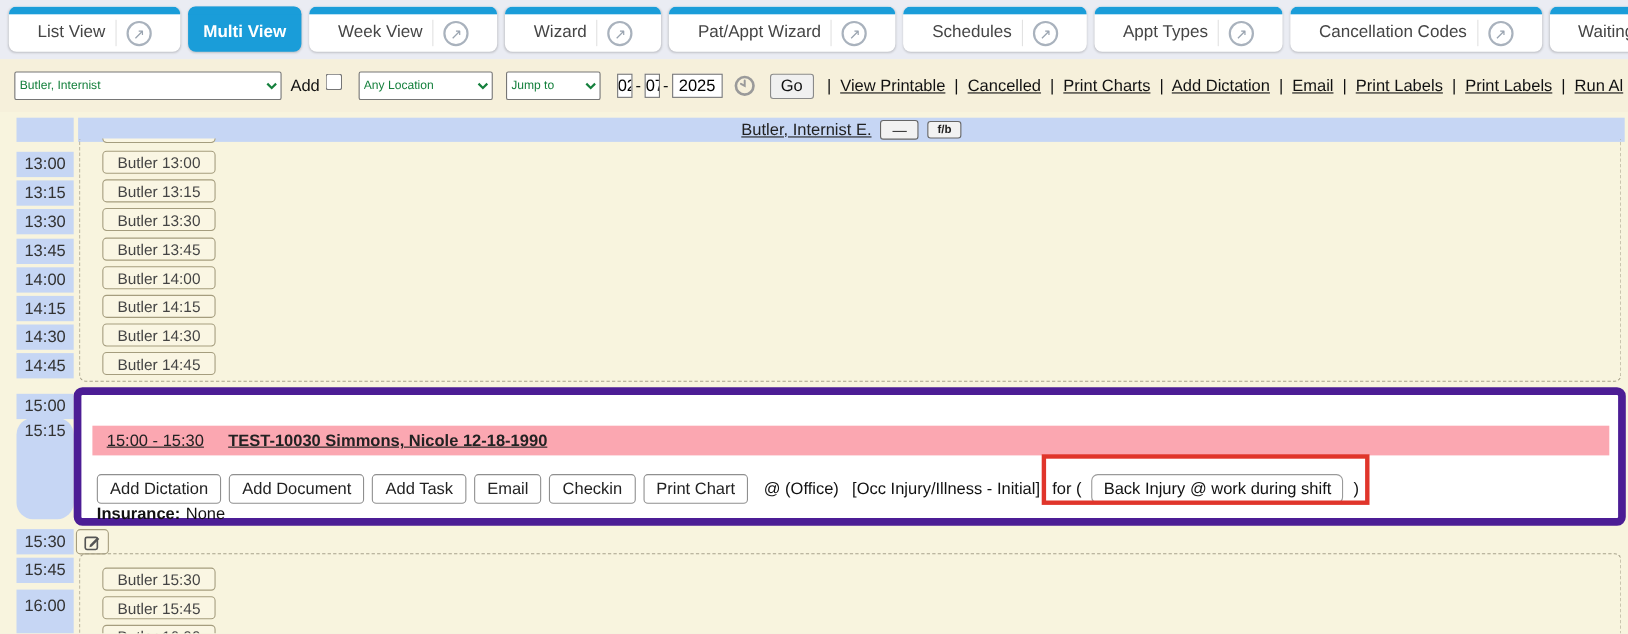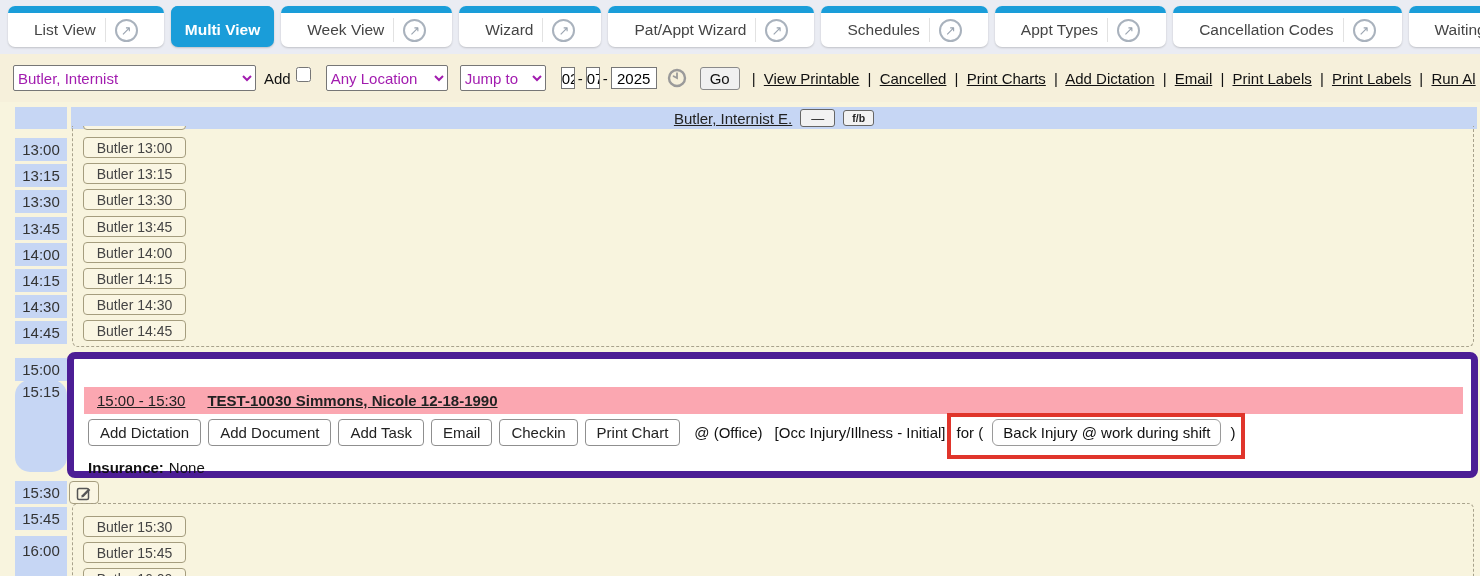--- a/index.html
+++ b/index.html
@@ -33,22 +33,22 @@
   .tab.active .tab-strip { background:#1a9dd9; }
   .tab.active .tab-body { padding:0 14px; }
   .tab.active .tab-label { color:#fff; font-weight:bold; }
 
   
   .toolbar {
     height:48px; background:#f6f0db; display:flex; align-items:center;
     padding-left:13px; font-size:15px; color:#111; white-space:nowrap;
   }
   select {
-    height:26px; font-size:15px; font-family:inherit;
-    border:1px solid #767676; background:#fff; border-radius:2px; color:#a21caf;
+    height:26px; font-size:11px; font-family:inherit;
+    border:1px solid #767676; background:#fff; border-radius:2px; color:#15803d;
   }
   .provider-select { width:243px; }
   .add-label { margin-left:8px; }
   .add-check { margin:0 0 8px 5px; width:15px; height:15px; }
   .location-select { width:122px; margin-left:15px; }
   .jump-select { width:86px; margin-left:12px; }
   .date-group { margin-left:15px; display:flex; align-items:center; gap:3px; }
   input.datebox {
     height:22px; border:1px solid #767676; font-size:15px; font-family:inherit;
     text-align:center; padding:0; background:#fff;
@@ -89,21 +89,21 @@
   .t10{top:379px}.t11{top:405px}
   .t12{top:434px; height:42px; align-items:flex-start; padding-top:6px;}
 
   .dashed-section {
     position:absolute; left:72px; width:1402px;
     border:1px dashed #a8a28c; overflow:hidden;
   }
   .sec1 { top:24px; height:221px; border-top:none; border-radius:0 0 6px 6px; }
   .sec2 { top:401px; height:80px; border-bottom:none; border-radius:6px 6px 0 0; }
   .slot-btn {
-    position:absolute; left:10px; width:103px; height:21px;
+    position:absolute; left:20px; width:103px; height:21px;
     border:1px solid #a59d7e; border-radius:4px; background:#faf6e3;
     font-size:14px; font-family:inherit; color:#444;
     display:flex; align-items:center; justify-content:center; cursor:pointer; padding:0;
   }
   .p-1{top:-17px}.s0{top:11px}.s1{top:37px}.s2{top:63px}.s3{top:90px}
   .s4{top:116px}.s5{top:142px}.s6{top:168px}.s7{top:194px}
   .b0{top:12px}.b1{top:38px}.b2{top:64px}
 
   .appt-card {
     position:absolute; left:67px; top:250px; width:1411px; height:126px;
@@ -122,21 +122,21 @@
   .act-btn {
     background:#fff; border:1px solid #8f8f8f; border-radius:4px;
     font-size:15px; font-family:inherit; color:#222; padding:4px 11px; margin-right:7px;
     cursor:pointer; white-space:nowrap;
   }
   .appt-text { margin-left:7px; }
   .gap-l { margin-left:12px; }
   .for-wrap { position:relative; display:inline-block; margin-left:9px; padding:0 2px; }
   .reason-pill {
     display:inline-block; border:1px solid #9a9a9a; border-radius:6px;
-    padding:4px 10px; margin:0 5px; background:#fff; white-space:nowrap;
+    padding:4px 10px; margin:12px 5px; background:#fff; white-space:nowrap;
   }
   .red-annotation {
     position:absolute; left:-8px; top:-6px; width:calc(100% + 16px); height:46px;
     border:4px solid #e0352b; pointer-events:none; z-index:4;
   }
   .appt-ins { position:absolute; left:14px; top:100px; font-size:15px; color:#111; }
   .appt-ins .ins-val { margin-left:5px; font-weight:normal; }
 
   .edit-btn {
     position:absolute; left:69px; top:379px; width:30px; height:23px;

